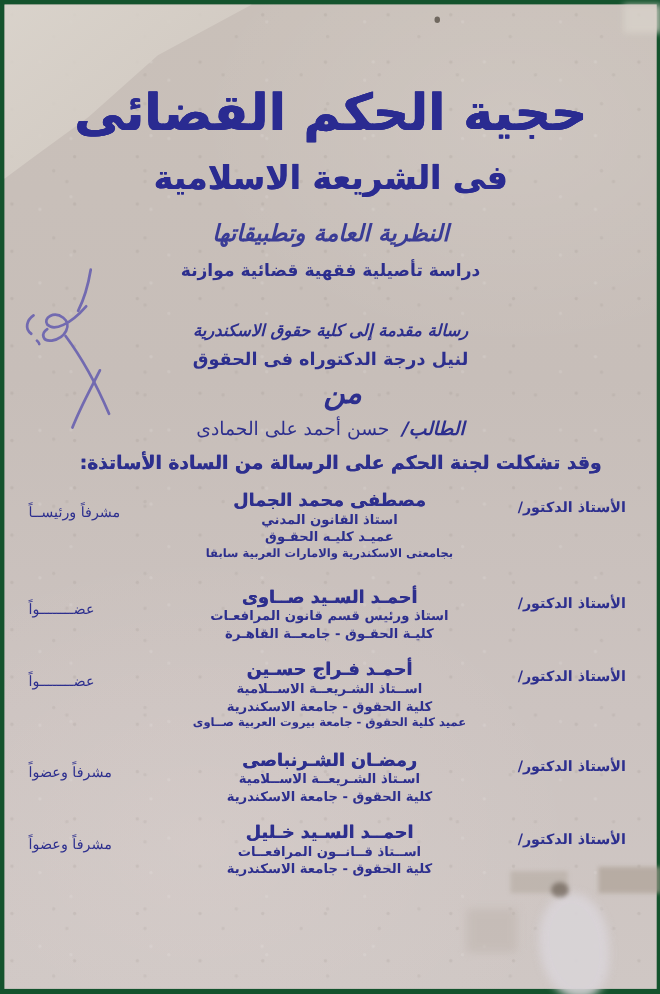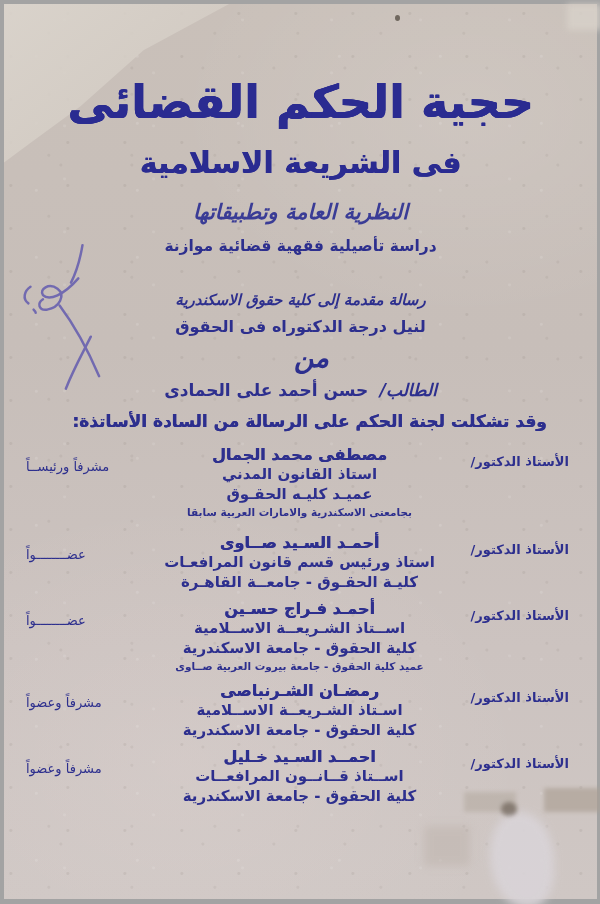--- a/index.html
+++ b/index.html
@@ -1,21 +1,21 @@
 <!DOCTYPE html>
 <html lang="ar" dir="rtl"><head>
 <meta charset="utf-8">
 <style>
   * { margin:0; padding:0; box-sizing:border-box; }
   html,body { width:600px; height:904px; overflow:hidden; }
   body { font-family:"DejaVu Sans", sans-serif; }
 
   .scan-frame {
     position:relative; width:600px; height:904px;
-    background:#a3a3a3;
+    background:#14532d;
   }
   .paper {
     position:absolute; inset:4px 3px 5px 4px;
     background:
       radial-gradient(ellipse 420px 300px at 78% 12%, rgba(255,255,255,.10), rgba(255,255,255,0) 70%),
       radial-gradient(ellipse 500px 380px at 30% 85%, rgba(255,240,240,.12), rgba(255,255,255,0) 70%),
       linear-gradient(180deg,#c9c0b9 0%, #c7beb9 38%, #ccc3c0 72%, #cfc7c4 100%);
   }
   .grain {
     position:absolute; inset:0; opacity:.5; pointer-events:none;
@@ -47,31 +47,31 @@
 
   .main-title   { top:64px;  font-size:46px; line-height:1.5; font-weight:bold; color:#2a2b91; text-shadow:.6px 0 0 #2a2b91, 0 .4px 0 #2a2b91; letter-spacing:-1px;}
   .main-title2  { top:141px; font-size:30px; font-weight:bold; color:#2a2b91; text-shadow:.5px 0 0 #2a2b91; }
   .subtitle1    { top:196px; font-size:21px; font-weight:bold; color:#3a3c96; text-shadow:none;font-style:italic; }
   .subtitle2    { top:233px; font-size:15.5px; font-weight:bold; }
   .submission1  { top:287px; font-size:15px; font-style:italic; font-weight:bold; }
   .submission2  { top:313px; font-size:16px; font-weight:bold; }
   .by-word      { top:338px; font-size:27px; font-weight:bold; font-style:italic;padding-left:22px; }
   .student-line { top:376px; font-size:17px; }
   .student-line .prefix { font-style:italic; font-weight:bold; margin-left:6px; }
-  .student-line .name   { font-weight:bold; }
+  .student-line .name   { font-weight:normal; }
   .committee-heading { top:407px; font-size:17px; font-weight:bold; text-shadow:.4px 0 0 currentColor;padding-left:18px; }
 
   .row {
     position:absolute; left:0; right:0; direction:rtl;
     display:grid; grid-template-columns:150px 1fr 148px;
   }
   .row .prof-title { padding:9px 28px 0 0; text-align:right; font-size:13px; font-weight:bold; white-space:nowrap; }
   .row .center { text-align:center; }
   .row .center .name { font-size:16px; font-weight:bold; text-shadow:.4px 0 0 currentColor; }
-  .row .center .aff  { font-size:15px; font-weight:bold; line-height:1.35; }
+  .row .center .aff  { font-size:12px; font-weight:bold; line-height:1.35; }
   .row .center .aff.small { font-size:10.5px; }
   .row .role { padding:14px 0 0 22px; text-align:left; font-size:13px; font-weight:normal; white-space:nowrap; }
 
   .r1 { top:441px; } .r2 { top:529px; } .r3 { top:595px; } .r4 { top:677px; } .r5 { top:743px; }
 
   .signature { position:absolute; left:14px; top:236px; width:104px; height:158px; opacity:.8; }
   .signature path { fill:none; stroke:#5d56ae; stroke-width:2.4; stroke-linecap:round; }
 </style>
 </head>
 <body>

